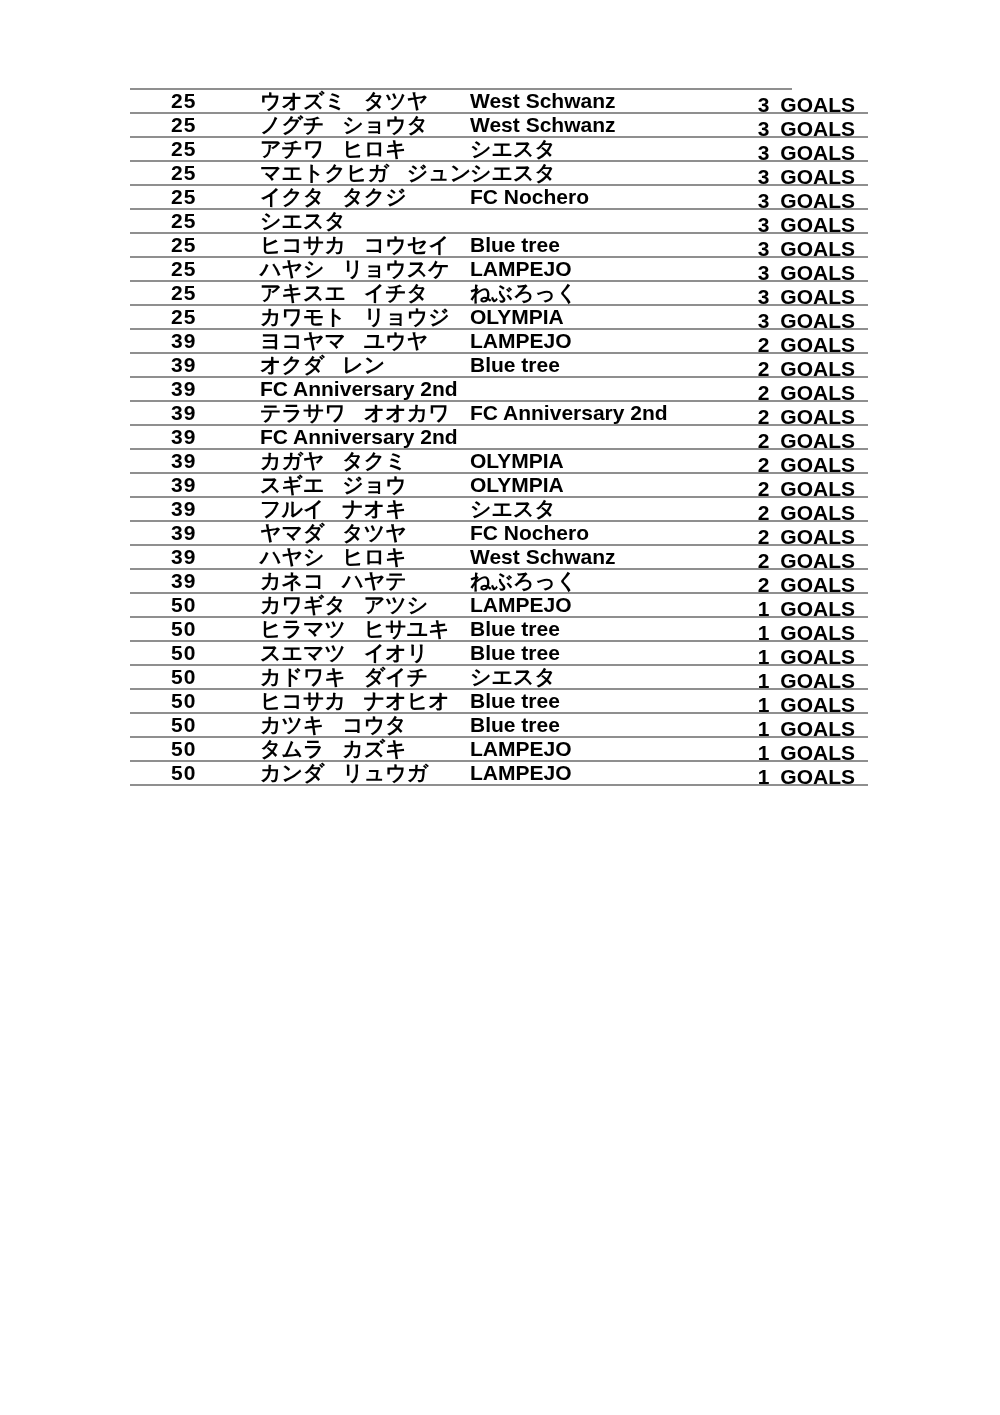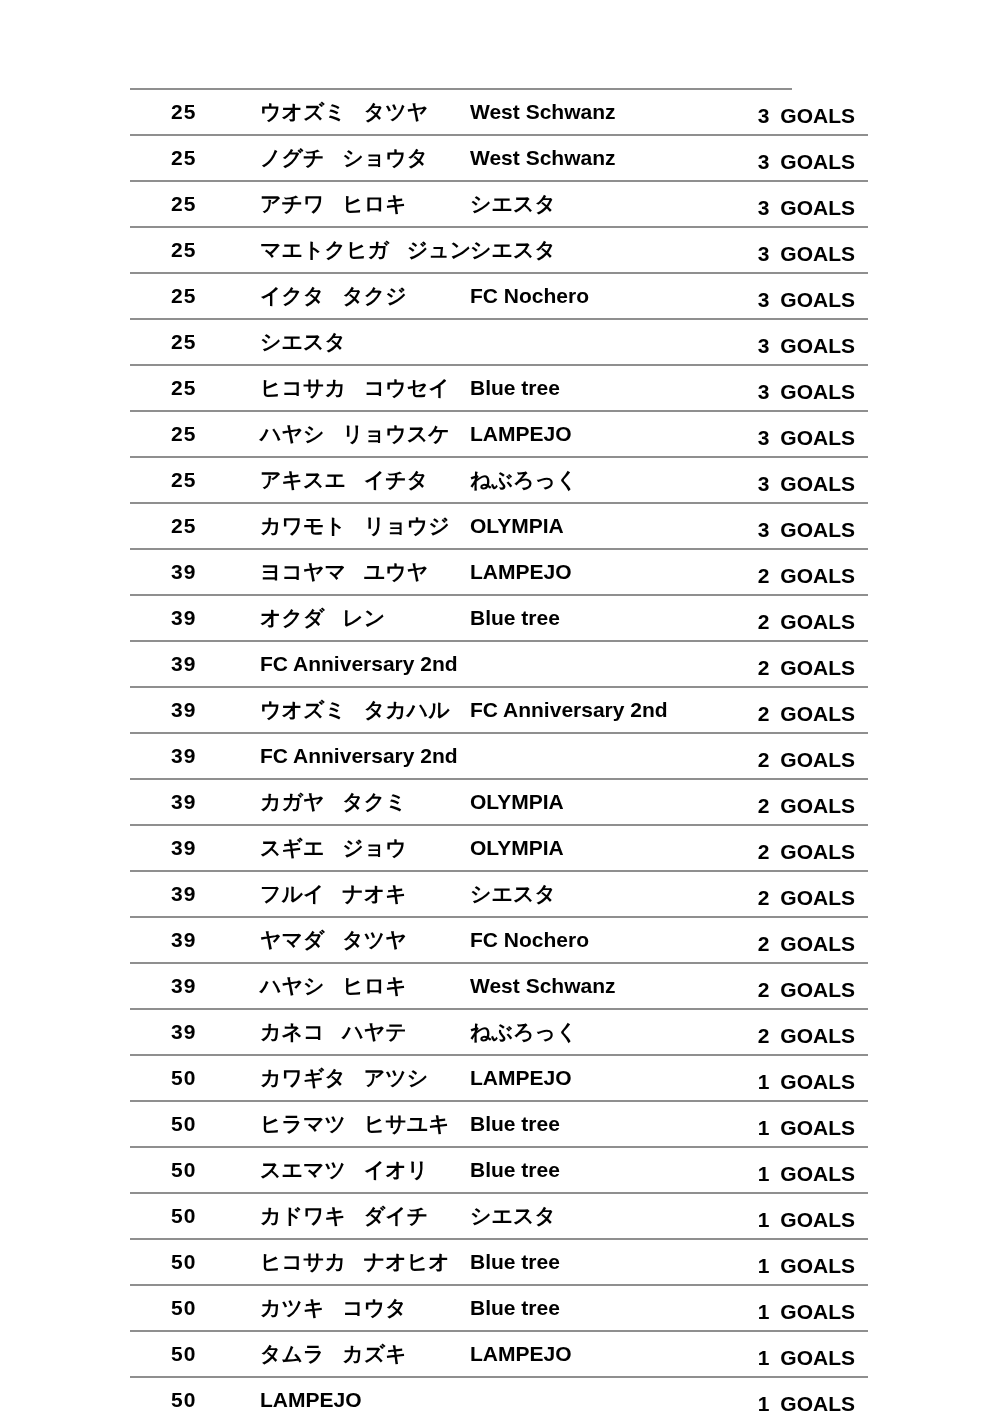--- a/index.html
+++ b/index.html
@@ -31,21 +31,21 @@
     width: 738px;
   }
   .top-rule {
     height: 2px;
     width: 662px;
     background: var(--rule);
   }
   .row {
     display: flex;
     align-items: center;
-    height: 46px;
+    height: 24px;
     box-sizing: border-box;
     border-bottom: 2px solid var(--rule);
     font-weight: bold;
     font-size: 21px;
     color: var(--text);
     white-space: nowrap;
   }
   .cell { display: block; }
   .cell.rank {
     width: 130px;
@@ -159,21 +159,21 @@
   </div>
 
   <div class="row">
     <span class="cell rank">39</span>
     <span class="cell team">FC Anniversary 2nd</span>
     <span class="cell goals">2 GOALS</span>
   </div>
 
   <div class="row">
     <span class="cell rank">39</span>
-    <span class="cell name">ウオズミ タカハル</span>
+    <span class="cell name">テラサワ オオカワ</span>
     <span class="cell team">FC Anniversary 2nd</span>
     <span class="cell goals">2 GOALS</span>
   </div>
 
   <div class="row">
     <span class="cell rank">39</span>
     <span class="cell team">FC Anniversary 2nd</span>
     <span class="cell goals">2 GOALS</span>
   </div>
 
@@ -263,18 +263,19 @@
 
   <div class="row">
     <span class="cell rank">50</span>
     <span class="cell name">タムラ カズキ</span>
     <span class="cell team">LAMPEJO</span>
     <span class="cell goals">1 GOALS</span>
   </div>
 
   <div class="row">
     <span class="cell rank">50</span>
+    <span class="cell name">カンダ リュウガ</span>
     <span class="cell team">LAMPEJO</span>
     <span class="cell goals">1 GOALS</span>
   </div>
 </div>
   </div>
 </div>
 
 </body></html>

